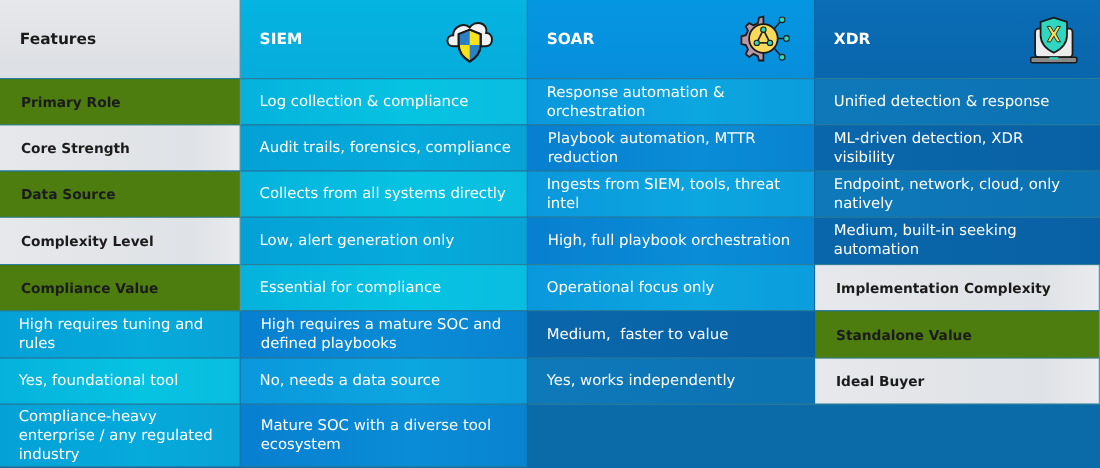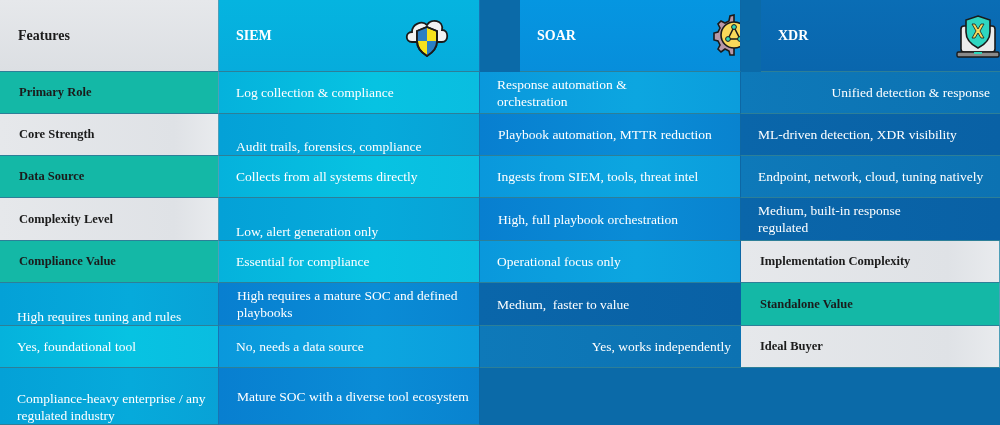--- a/index.html
+++ b/index.html
@@ -4,45 +4,44 @@
 <style>
   * { box-sizing: border-box; margin: 0; padding: 0; }
   html, body { width: 1000px; height: 425px; overflow: hidden; background: #0b6aa8; }
   body { font-family: "DejaVu Sans", "Liberation Sans", sans-serif; }
   .table {
     position: relative;
     width: 1000px; height: 425px;
     display: grid;
     grid-template-columns: 219px 261px 261px 259px;
     grid-template-rows: 72px 42px 42px 42px 43px 42px 43px 42px 57px;
-    font-family: Liberation Serif, serif;
   }
   .cell {
     display: flex; align-items: center;
     border-bottom: 1.5px solid #2d7f98;
     position: relative;
     overflow: hidden;
   }
   .feat { padding-left: 19px; color: #1b1b1b; font-weight: bold; font-size: 12.5px; border-right: 1.5px solid #4f9fb8; }
   .feat.hdr { font-size: 14px; padding-left: 18px; background: linear-gradient(180deg,#e6e8eb,#dcdfe3); }
-  .feat.white { background: #14b8a6; }
+  .feat.white { background: #4d7c0f; }
   .feat.gray { background: linear-gradient(90deg,#e6e8eb,#dfe2e6 80%,#e9ebee); }
 
   .val { color: #ffffff; font-size: 13.5px; line-height: 17px; padding-left: 17px; padding-right: 10px; }
   .hdrcell { color: #ffffff; font-weight: bold; font-size: 14px; padding-left: 17px; }
 
   .siem.hdrcell { background: linear-gradient(180deg,#05b4e0,#06acdc); }
-  .soar.hdrcell { background: linear-gradient(180deg,#0596e1,#078edb); margin-left: 40px; }
-  .xdr.hdrcell  { background: linear-gradient(180deg,#0a6db5,#0966ad); margin-left: 20px; }
+  .soar.hdrcell { background: linear-gradient(180deg,#0596e1,#078edb); }
+  .xdr.hdrcell  { background: linear-gradient(180deg,#0a6db5,#0966ad); }
 
   .siem.a { background: linear-gradient(90deg,#05b2dc,#07c3e2 60%,#0abde0); }
-  .siem.b { background: linear-gradient(90deg,#04a1d7,#06aadb 60%,#08a2d6); align-items: flex-end; }
+  .siem.b { background: linear-gradient(90deg,#04a1d7,#06aadb 60%,#08a2d6); }
   .soar.a { background: linear-gradient(90deg,#0a98dc,#0ca6e0 60%,#0b9ddc); }
   .soar.b { background: linear-gradient(90deg,#087fd0,#0a8cd6 60%,#0983cf); }
-  .xdr.a  { background: linear-gradient(90deg,#0e79b9,#0c72b2); justify-content: flex-end; }
+  .xdr.a  { background: linear-gradient(90deg,#0e79b9,#0c72b2); }
   .xdr.b  { background: linear-gradient(90deg,#0a66aa,#0961a5); }
 
   .siem, .soar { border-right: 1.5px solid #1874b4; }
   .soar.hdrcell, .soar.a, .soar.b { border-right: 1.5px solid #0d67a4; }
   .val.soarpad { padding-left: 18px; }
 
   .icon { position: absolute; top: 12px; width: 50px; height: 48px; }
   .siem .icon { left: 183px; }
   .soar .icon { left: 190px; top: 11px; }
   .xdr .icon  { left: 192px; }
@@ -124,34 +123,34 @@
   <div class="cell feat white">
       <span>Data Source</span>
     </div>
   <div class="cell val siem a">
       <span style="white-space:nowrap">Collects from all systems directly</span>
     </div>
   <div class="cell val soar a">
       <span style="display:block;width:235px">Ingests from SIEM, tools, threat intel</span>
     </div>
   <div class="cell val xdr a">
-      <span style="display:block;width:235px">Endpoint, network, cloud, tuning natively</span>
+      <span style="display:block;width:235px">Endpoint, network, cloud, only natively</span>
     </div>
 
   <div class="cell feat gray">
       <span>Complexity Level</span>
     </div>
   <div class="cell val siem b">
       <span>Low, alert generation only</span>
     </div>
   <div class="cell val soar b soarpad">
       <span style="white-space:nowrap">High, full playbook orchestration</span>
     </div>
   <div class="cell val xdr b">
-      <span style="display:block;width:195px">Medium, built-in response regulated</span>
+      <span style="display:block;width:195px">Medium, built-in seeking automation</span>
     </div>
 
   <div class="cell feat white">
       <span>Compliance Value</span>
     </div>
   <div class="cell val siem a">
       <span>Essential for compliance</span>
     </div>
   <div class="cell val soar a">
       <span>Operational focus only</span>

